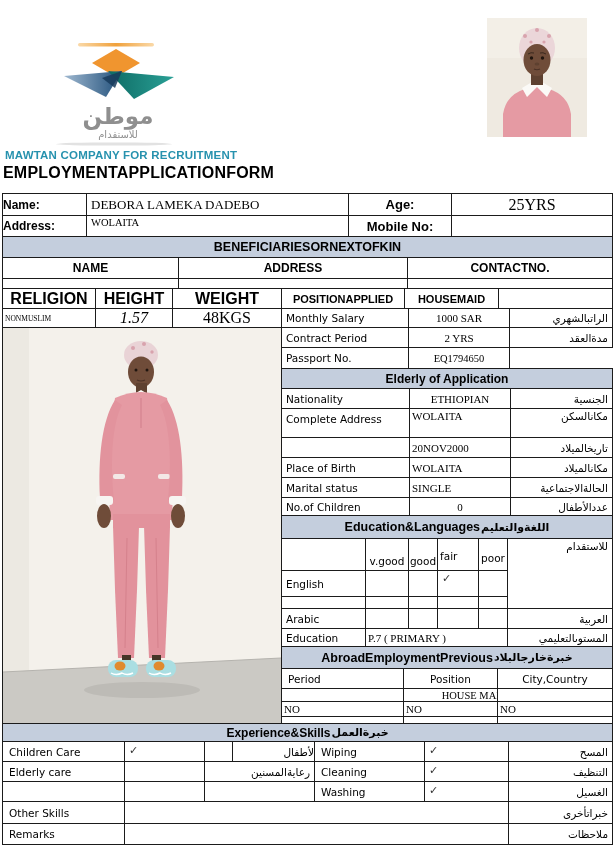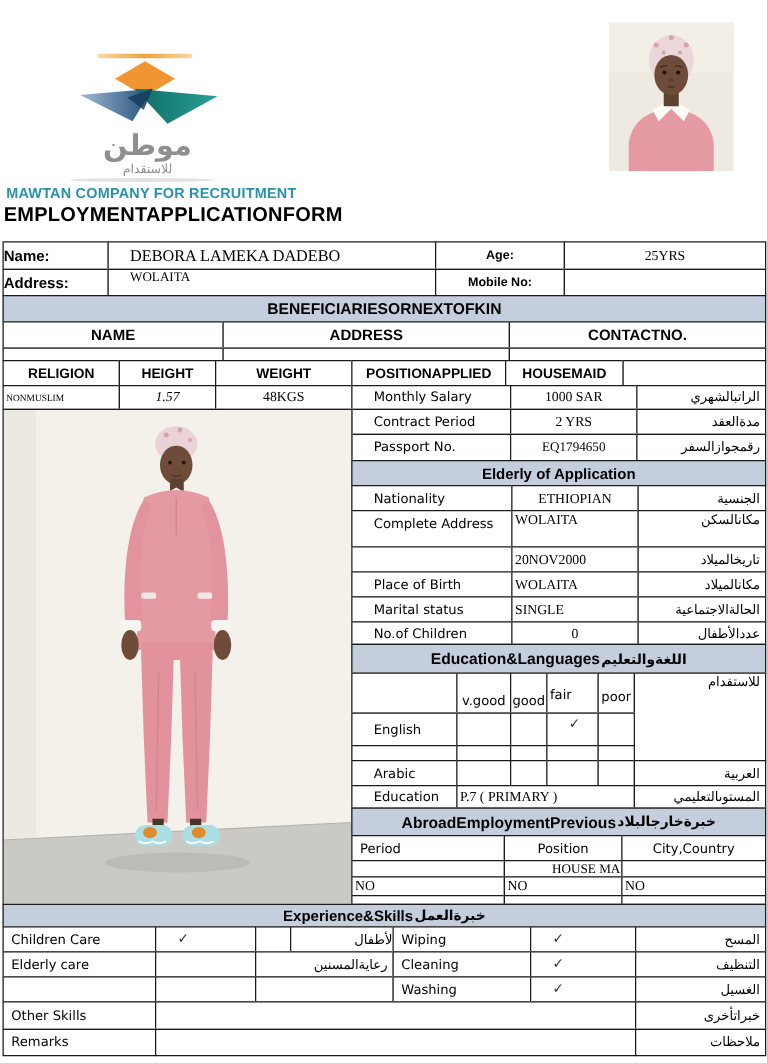--- a/index.html
+++ b/index.html
@@ -11,23 +11,23 @@
   .b{font-weight:bold;}
   .ct{justify-content:center;text-align:center;}
   .sf{font-family:"Liberation Serif",serif;}
   .tb{font-family:"DejaVu Sans",sans-serif;font-size:10.5px;}
   .ar{font-family:"DejaVu Sans",sans-serif;direction:rtl;justify-content:flex-start;
       padding-right:4px;font-size:10.5px;}
   .band{background:#C4CEDD;justify-content:center;font-weight:bold;font-size:12.5px;gap:1px;}
   .bandar{font-family:"DejaVu Sans",sans-serif;font-size:11px;font-weight:bold;}
   .chk{font-family:"DejaVu Sans",sans-serif;font-size:11px;color:#333;}
   .topal{align-items:flex-start;padding-top:1px;}
-  .f8{font-size:7.5px}.f10{font-size:10.5px}.f11{font-size:11px}.f115{font-size:11px}
-  .f12{font-size:12px}.f125{font-size:10px}.f13{font-size:13px}
-  .pl2{padding-left:2px}.pl4{padding-left:17px}.pl6{padding-left:6px}.pl8{padding-left:0}
+  .f8{font-size:7.5px}.f10{font-size:10.5px}.f11{font-size:11px}.f115{font-size:16px}
+  .f12{font-size:12px}.f125{font-size:13px}.f13{font-size:13px}
+  .pl2{padding-left:2px}.pl4{padding-left:4px}.pl6{padding-left:6px}.pl8{padding-left:0}
   .company{position:absolute;left:5px;top:149px;font-size:11.5px;font-weight:bold;
            color:#2792AE;letter-spacing:.2px;}
   .ftitle{position:absolute;left:3px;top:164px;font-size:16px;font-weight:bold;
           letter-spacing:.2px;color:#000;}
 </style>
 </head>
 <body>
 
 <div class="page">
 
@@ -116,21 +116,20 @@
   <div class="c tb pl4" style="left:281px;top:308px;width:128px;height:20px;">Monthly Salary</div>
   <div class="c sf f11 ct" style="left:408px;top:308px;width:102px;height:20px;">1000 SAR</div>
   <div class="c ar" style="left:509px;top:308px;width:104px;height:20px;">الراتبالشهري</div>
 
   <div class="c tb pl4" style="left:281px;top:327px;width:128px;height:21px;">Contract Period</div>
   <div class="c sf f11 ct" style="left:408px;top:327px;width:102px;height:21px;">2 YRS</div>
   <div class="c ar" style="left:509px;top:327px;width:104px;height:21px;">مدةالعقد</div>
 
   <div class="c tb pl4" style="left:281px;top:347px;width:128px;height:22px;">Passport No.</div>
   <div class="c sf f10 ct" style="left:408px;top:347px;width:102px;height:22px;">EQ1794650</div>
-  <div class="c ar" style="left:509px;top:347px;width:104px;height:22px;">رقمجوازالسفر</div>
 
   <div class="c" style="left:2px;top:327px;width:280px;height:397px;padding:0;">
     <svg width="278" height="395" viewBox="0 0 278 395">
       <rect width="278" height="395" fill="#F4F1EB"></rect>
       <rect width="26" height="395" fill="#ECE9E2"></rect>
       <polygon points="0,344 278,330 278,395 0,395" fill="#CBC9C4"></polygon>
       <line x1="0" y1="344" x2="278" y2="330" stroke="#B5B3AE" stroke-width="1"></line>
       <ellipse cx="139" cy="362" rx="58" ry="8" fill="#BDBBB6"></ellipse>
 
       <ellipse cx="138" cy="27" rx="17" ry="14" fill="#E9D3D6"></ellipse>

